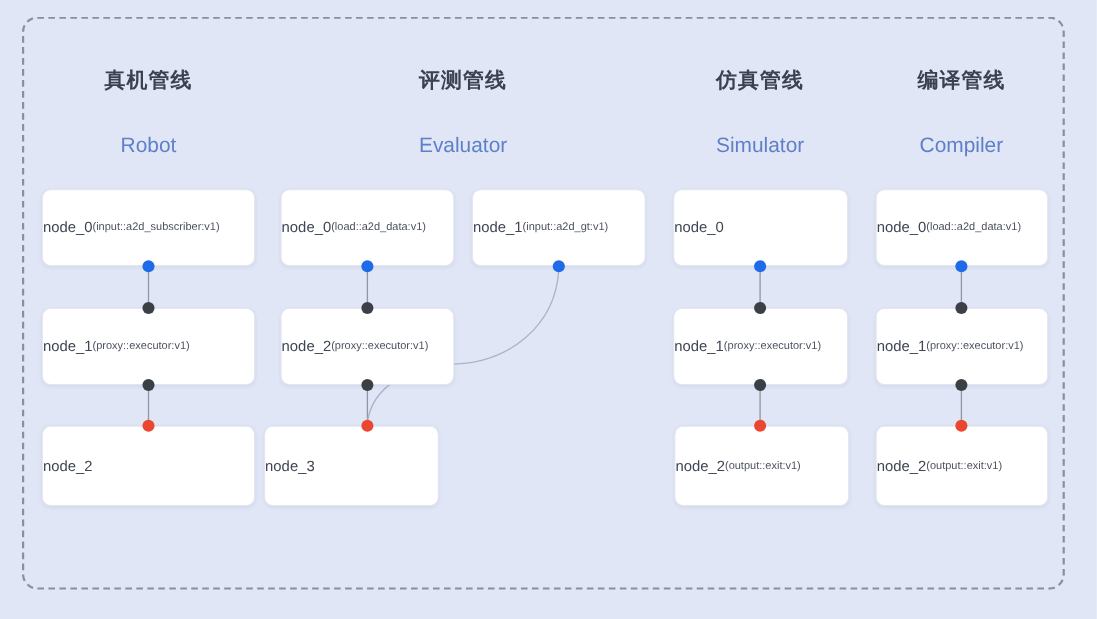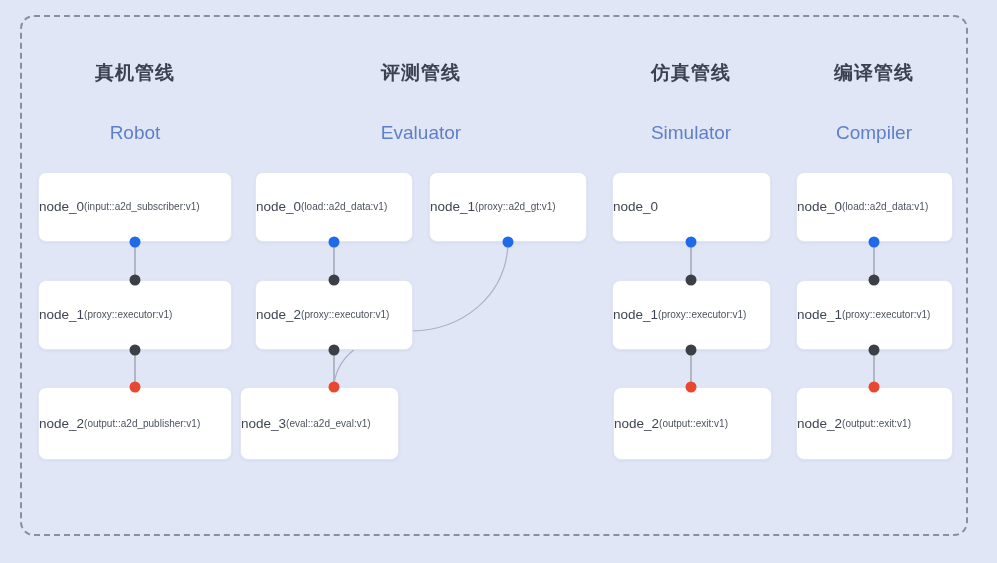--- a/index.html
+++ b/index.html
@@ -136,38 +136,36 @@
   <div class="node" style="left:38px; top:172px; width:194px; height:70px">
     <div class="node-name">node_0</div>
     <div class="node-type">(input::a2d_subscriber:v1)</div>
   </div>
   <div class="node" style="left:38px; top:280px; width:194px; height:70px">
     <div class="node-name">node_1</div>
     <div class="node-type">(proxy::executor:v1)</div>
   </div>
   <div class="node" style="left:38px; top:387px; width:194px; height:73px">
     <div class="node-name">node_2</div>
-    <div class="node-type">(output::a2d_publisher:v1)</div>
   </div>
 
   <div class="node" style="left:255px; top:172px; width:158px; height:70px">
     <div class="node-name">node_0</div>
     <div class="node-type">(load::a2d_data:v1)</div>
   </div>
   <div class="node" style="left:429px; top:172px; width:158px; height:70px">
     <div class="node-name">node_1</div>
-    <div class="node-type">(proxy::a2d_gt:v1)</div>
+    <div class="node-type">(input::a2d_gt:v1)</div>
   </div>
   <div class="node" style="left:255px; top:280px; width:158px; height:70px">
     <div class="node-name">node_2</div>
     <div class="node-type">(proxy::executor:v1)</div>
   </div>
   <div class="node" style="left:240px; top:387px; width:159px; height:73px">
     <div class="node-name">node_3</div>
-    <div class="node-type">(eval::a2d_eval:v1)</div>
   </div>
 
   <div class="node" style="left:612px; top:172px; width:159px; height:70px">
     <div class="node-name">node_0</div>
   </div>
   <div class="node" style="left:612px; top:280px; width:159px; height:70px">
     <div class="node-name">node_1</div>
     <div class="node-type">(proxy::executor:v1)</div>
   </div>
   <div class="node" style="left:613px; top:387px; width:159px; height:73px">

